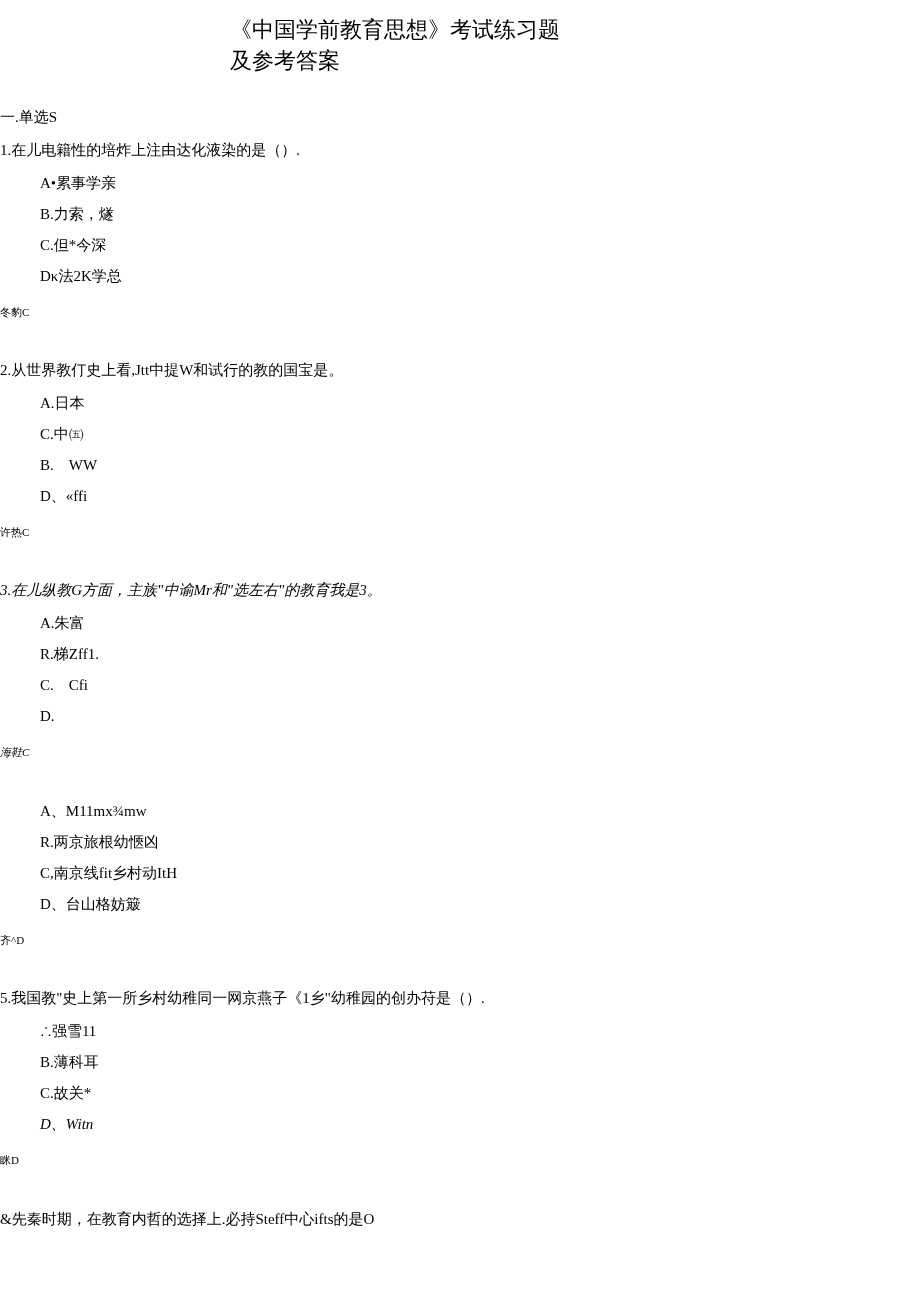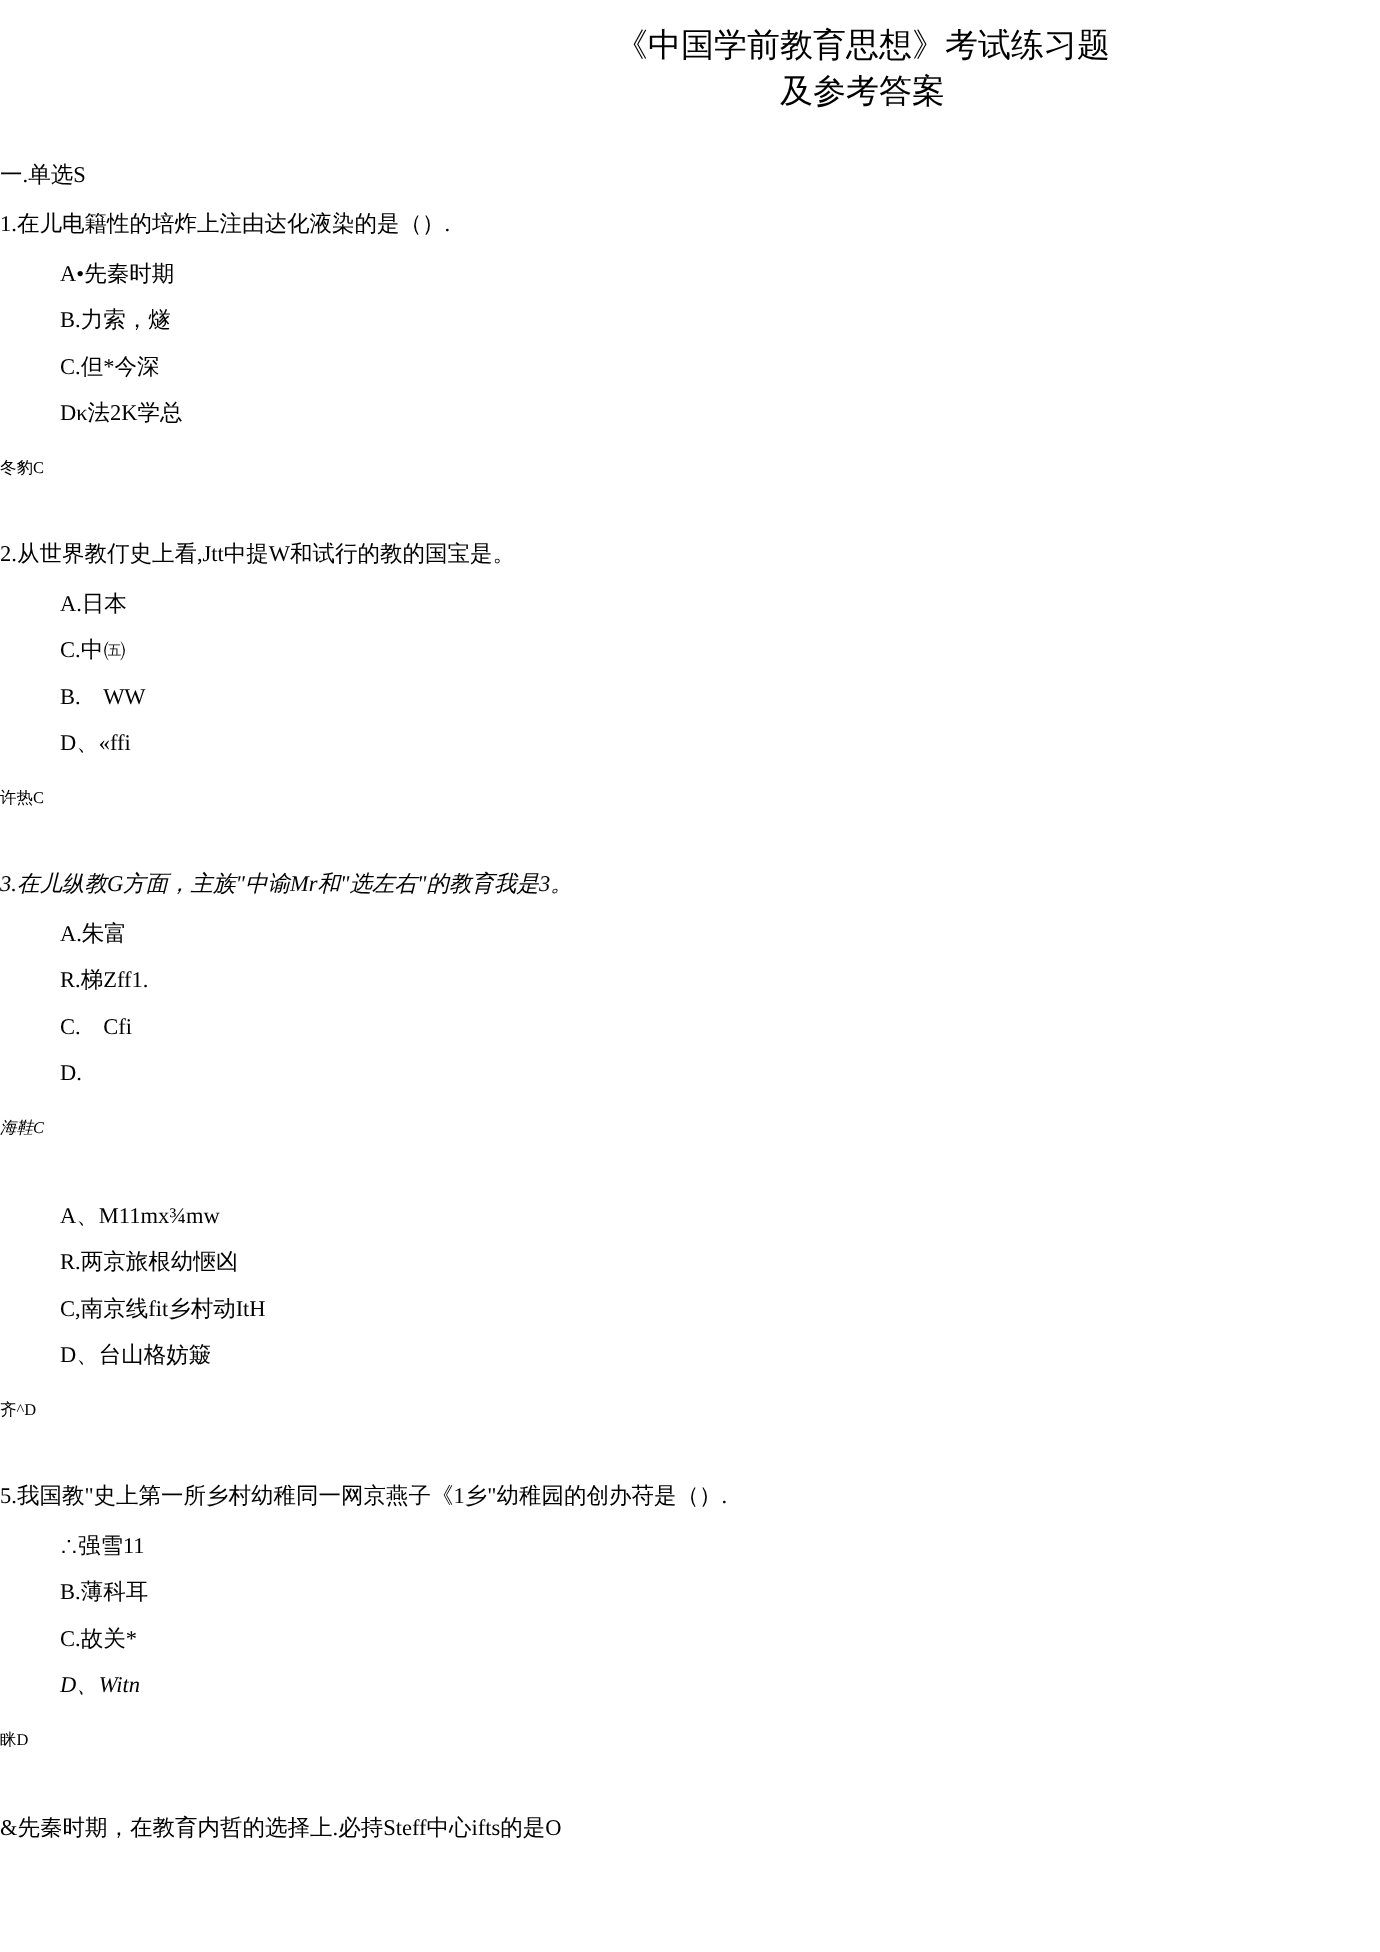--- a/index.html
+++ b/index.html
@@ -9,21 +9,20 @@
       padding: 0;
       background: #fff;
       color: #000;
       font-size: 16px;
       line-height: 1.4;
     }
     .title-wrap {
       margin-left: 230px;
       margin-top: 15px;
       margin-bottom: 30px;
-      text-align: center;
     }
     .title {
       font-size: 22px;
       font-weight: normal;
     }
     .content {
       margin-right: 60px;
     }
     .section-head {
       font-size: 15px;
@@ -60,21 +59,21 @@
   <div class="title">《中国学前教育思想》考试练习题</div>
   <div class="title">及参考答案</div>
 </div>
 
 <div class="content">
   <div class="section-head">一.单选S</div>
 
   <div class="question">
     <div class="q-text">1.在儿电籍性的培炸上注由达化液染的是（）.</div>
     <div class="options">
-      <div class="option">A•先秦时期</div>
+      <div class="option">A•累事学亲</div>
       <div class="option">B.力索，燧</div>
       <div class="option">C.但*今深</div>
       <div class="option">Dκ法2K学总</div>
     </div>
   </div>
   <div class="answer">冬豹C</div>
 
   <div class="question">
     <div class="q-text">2.从世界教仃史上看,Jtt中提W和试行的教的国宝是。</div>
     <div class="options">

